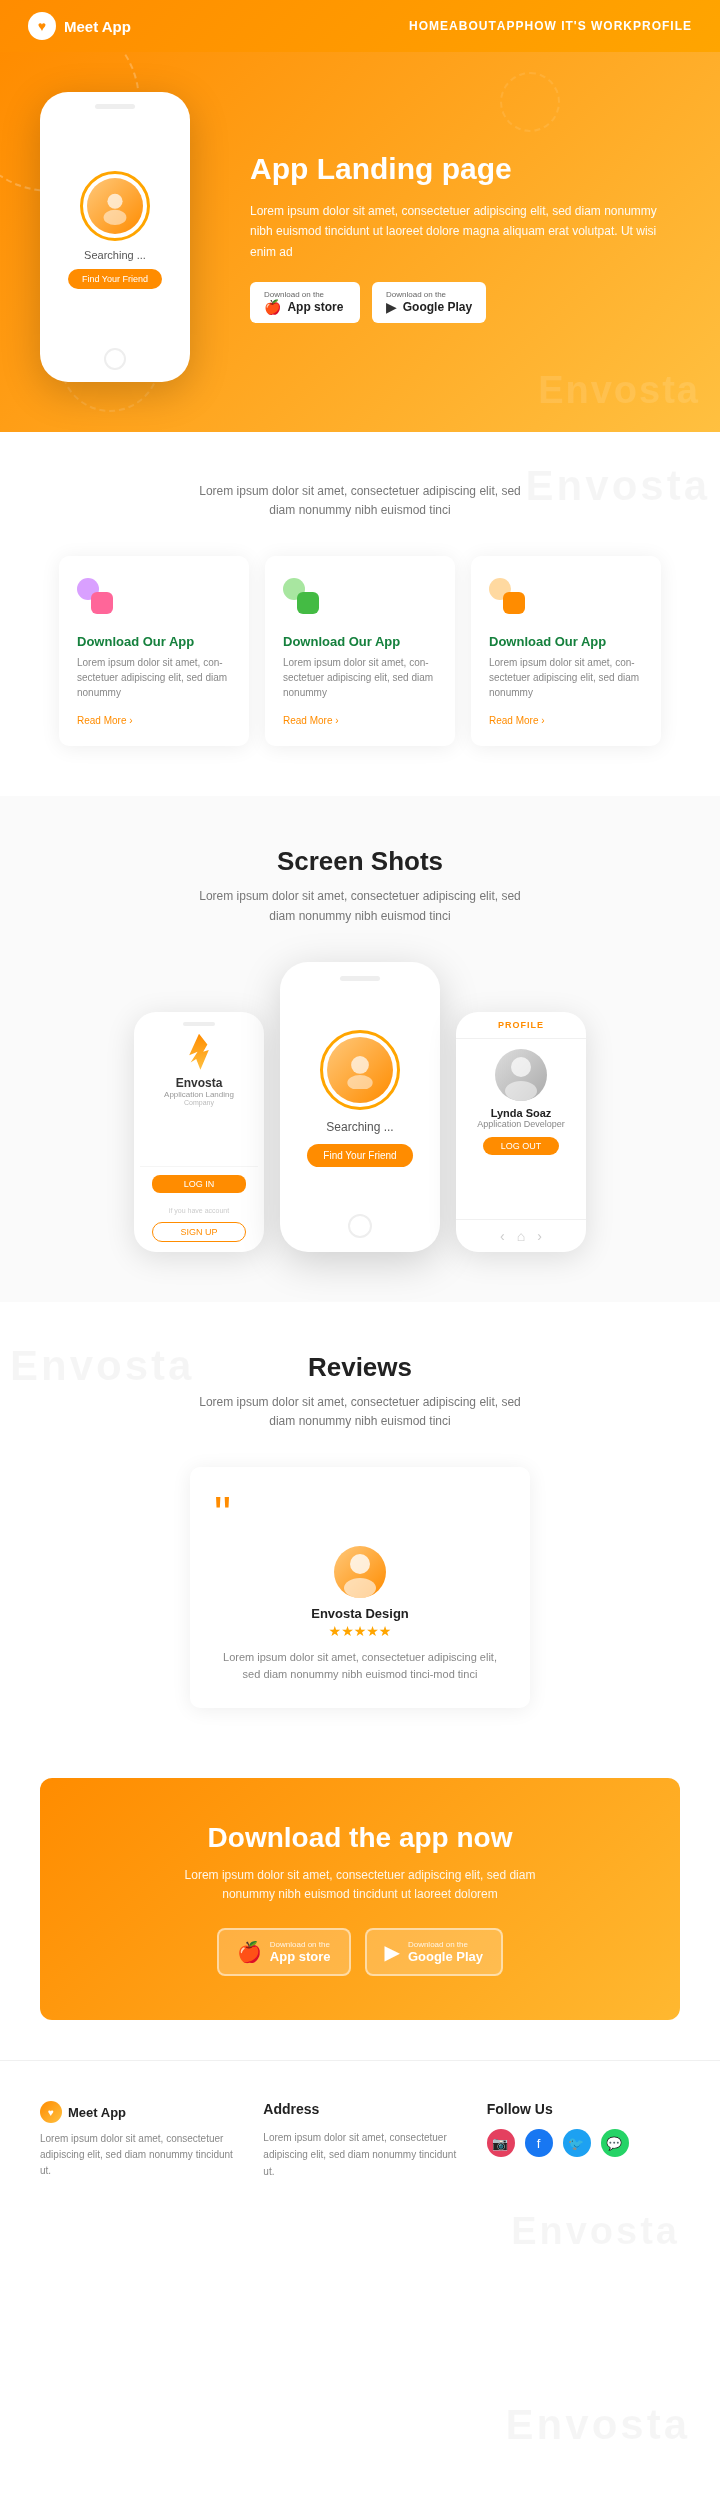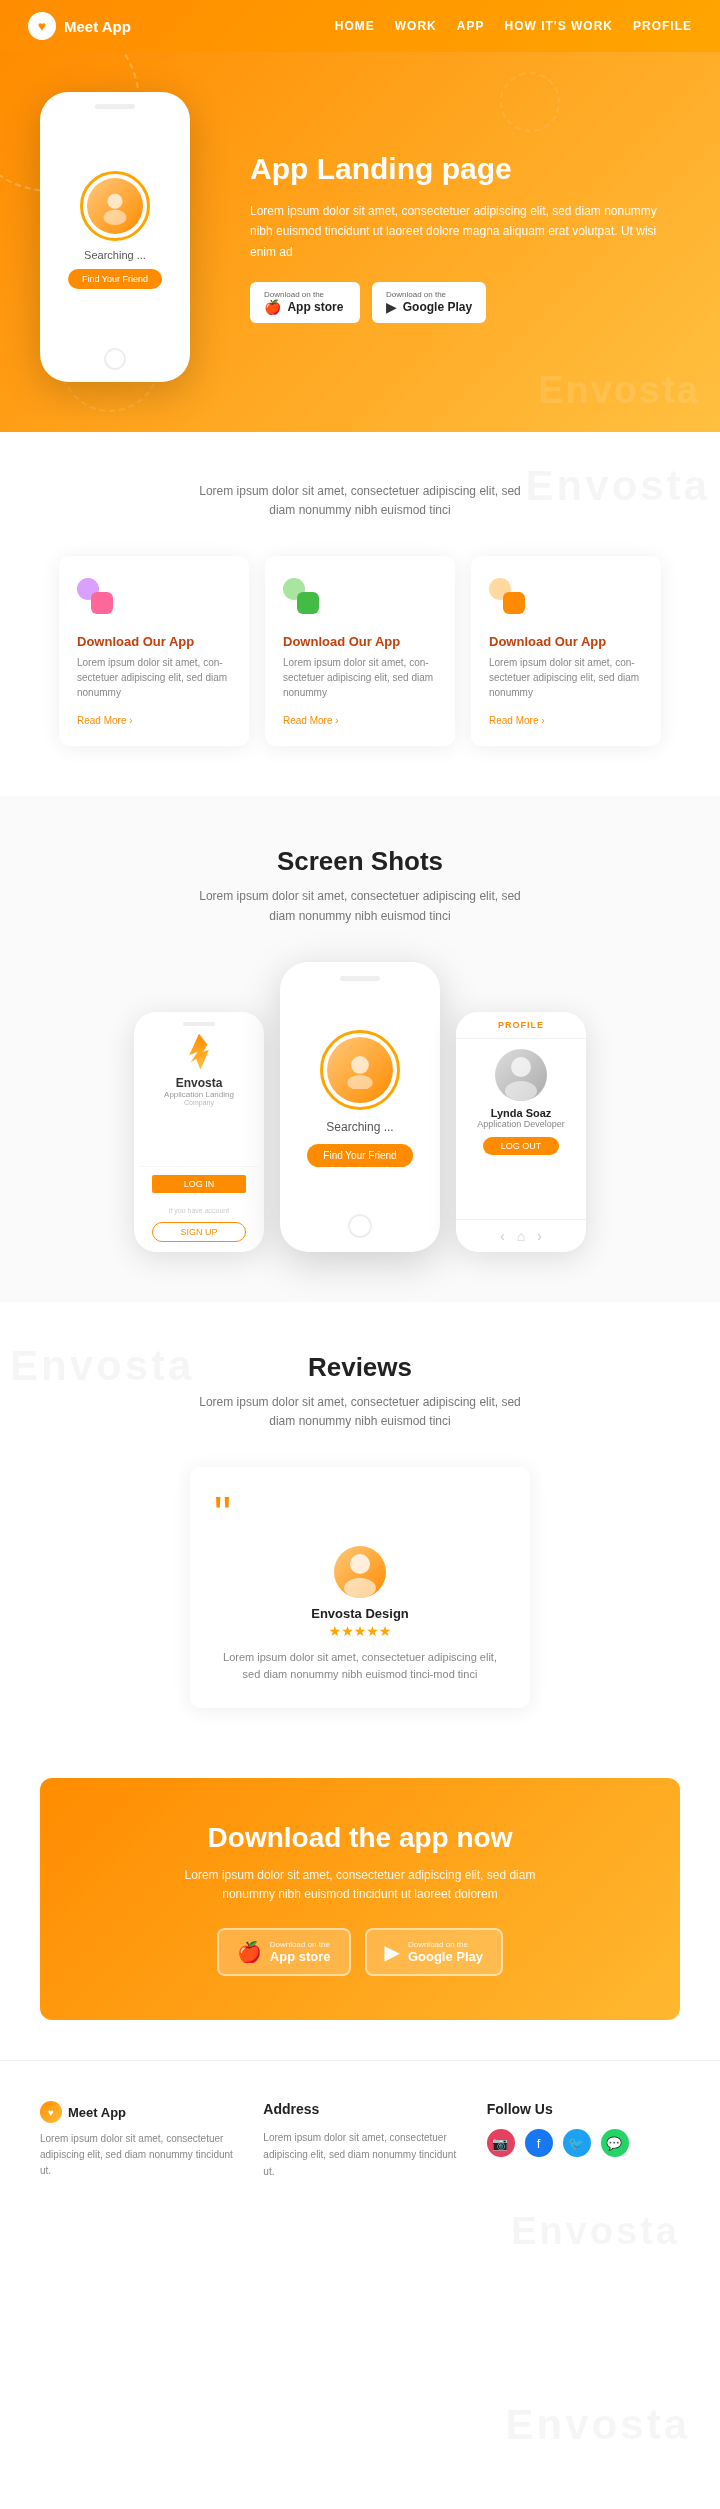--- a/index.html
+++ b/index.html
@@ -7,21 +7,21 @@
 
     
     .navbar {
       background: linear-gradient(135deg, #ff8c00, #ffa500);
       display: flex; align-items: center; justify-content: space-between;
       padding: 12px 28px; position: sticky; top: 0; z-index: 100;
     }
     .nav-logo { display: flex; align-items: center; gap: 8px; color: #fff; font-weight: 700; font-size: 15px; }
     .nav-logo-icon { width: 28px; height: 28px; background: #fff; border-radius: 50%; display: flex; align-items: center; justify-content: center; }
     .nav-logo-icon::after { content: '♥'; color: #ff8c00; font-size: 14px; }
-    .nav-links { display: flex; gap: 20px; }
+    .nav-links { display: flex; }
     .nav-links a { color: #fff; text-decoration: none; font-size: 12px; font-weight: 600; letter-spacing: 1px; }
 
     
     .hero {
       background: linear-gradient(135deg, #ff8c00 0%, #ffc040 100%);
       padding: 40px 40px 50px;
       display: flex; align-items: center; gap: 30px;
       position: relative; overflow: hidden; min-height: 340px;
     }
     .hero-phone-wrap { flex: 0 0 180px; }
@@ -64,21 +64,21 @@
     .cards-row { display: flex; gap: 16px; justify-content: center; flex-wrap: wrap; }
     .feature-card {
       background: #fff; border-radius: 10px; padding: 22px 18px 18px;
       width: 190px; text-align: left; box-shadow: 0 2px 20px rgba(0,0,0,0.07);
       position: relative;
     }
     .card-icon-wrap { margin-bottom: 12px; }
     .card-icon-circles { position: relative; width: 44px; height: 44px; }
     .ci1 { width: 22px; height: 22px; border-radius: 50%; position: absolute; }
     .ci2 { width: 22px; height: 22px; border-radius: 6px; position: absolute; }
-    .card-title { font-size: 13px; font-weight: 700; margin-bottom: 6px; color: #c2410c; }
+    .card-title { font-size: 13px; font-weight: 700; margin-bottom: 6px; color: #15803d; }
     .card-text { font-size: 10px; color: #888; line-height: 1.5; margin-bottom: 10px; }
     .read-more { color: #ff8c00; font-size: 10px; font-weight: 400; cursor: pointer; }
     .read-more::after { content: ' ›'; }
 
     
     .screenshots-section { padding: 50px 20px; text-align: center; background: #fafafa; position: relative; }
     .phones-row { display: flex; gap: 16px; justify-content: center; align-items: flex-end; margin-top: 30px; }
     .phone-sm { background: #fff; border-radius: 22px; width: 130px; height: 240px; box-shadow: 0 6px 30px rgba(0,0,0,0.12); padding: 10px 6px; display: flex; flex-direction: column; align-items: center; overflow: hidden; }
     .phone-sm-speaker { width: 32px; height: 4px; background: #eee; border-radius: 2px; margin-bottom: 8px; }
     .phone-lg { background: #fff; border-radius: 28px; width: 160px; height: 290px; box-shadow: 0 10px 40px rgba(0,0,0,0.18); padding: 14px 10px; display: flex; flex-direction: column; align-items: center; }
@@ -88,21 +88,21 @@
     .profile-avatar { width: 52px; height: 52px; border-radius: 50%; background: linear-gradient(135deg, #ddd, #aaa); margin: 10px auto 6px; overflow: hidden; display: flex; align-items: center; justify-content: center; }
     .profile-name { font-size: 11px; font-weight: 700; color: #222; }
     .profile-role { font-size: 9px; color: #888; margin-bottom: 8px; }
     .profile-logout { background: #ff8c00; color: #fff; border: none; border-radius: 14px; padding: 4px 18px; font-size: 9px; cursor: pointer; }
     .profile-nav { display: flex; gap: 12px; margin-top: auto; padding: 8px; border-top: 1px solid #f0f0f0; width: 100%; justify-content: center; }
     .envosta-logo-sm { display: flex; flex-direction: column; align-items: center; flex: 1; }
     .envosta-flame { width: 28px; height: 36px; background: linear-gradient(180deg, #ff8c00, #ffc040); clip-path: polygon(50% 0%, 80% 30%, 65% 50%, 85% 45%, 55% 100%, 40% 70%, 20% 80%, 45% 50%, 15% 60%); margin-bottom: 6px; }
     .envosta-name-text { font-size: 12px; font-weight: 700; color: #333; }
     .envosta-sub { font-size: 8px; color: #999; }
     .env-company { font-size: 7px; color: #bbb; margin-bottom: 8px; }
-    .log-in-btn { background: #ff8c00; color: #fff; border: none; border-radius: 2px; padding: 4px 24px; font-size: 9px; cursor: pointer; width: 80%; margin-bottom: 6px; }
+    .log-in-btn { background: #ff8c00; color: #fff; border: none; border-radius: 8px; padding: 4px 24px; font-size: 9px; cursor: pointer; width: 80%; margin-bottom: 6px; }
     .sign-up-btn { background: #fff; color: #ff8c00; border: 1.5px solid #ff8c00; border-radius: 14px; padding: 4px 18px; font-size: 9px; cursor: pointer; width: 80%; }
     .divider-text { font-size: 7px; color: #ccc; margin: 4px 0; }
 
     
     .reviews-section { padding: 50px 40px; text-align: center; position: relative; }
     .review-card { background: #fff; border-radius: 10px; padding: 28px 24px 24px; max-width: 340px; margin: 24px auto 0; box-shadow: 0 2px 20px rgba(0,0,0,0.07); text-align: center; }
     .quote-icon { font-size: 48px; color: #ff8c00; line-height: 0.8; margin-bottom: 12px; text-align: left; }
     .reviewer-avatar { width: 52px; height: 52px; border-radius: 50%; background: linear-gradient(135deg, #ffc87a, #ff8c00); margin: 0 auto 8px; display: flex; align-items: center; justify-content: center; }
     .reviewer-name { font-size: 13px; font-weight: 700; color: #222; margin-bottom: 2px; }
     .stars { color: #ffa500; font-size: 14px; margin-bottom: 10px; }
@@ -147,21 +147,21 @@
 </head>
 <body>
 
 <nav class="navbar">
   <div class="nav-logo">
     <div class="nav-logo-icon"></div>
     <span>Meet App</span>
   </div>
   <div class="nav-links">
     <a>HOME</a>
-    <a>WORK</a>
+    <a>ABOUT</a>
     <a>APP</a>
     <a>HOW IT'S WORK</a>
     <a>PROFILE</a>
   </div>
 </nav>
 
 <section class="hero">
 
   <div class="deco-circle" style="width:180px;height:180px;top:-40px;left:-40px;"></div>
   <div class="deco-circle" style="width:100px;height:100px;bottom:20px;left:60px;opacity:0.5"></div>

